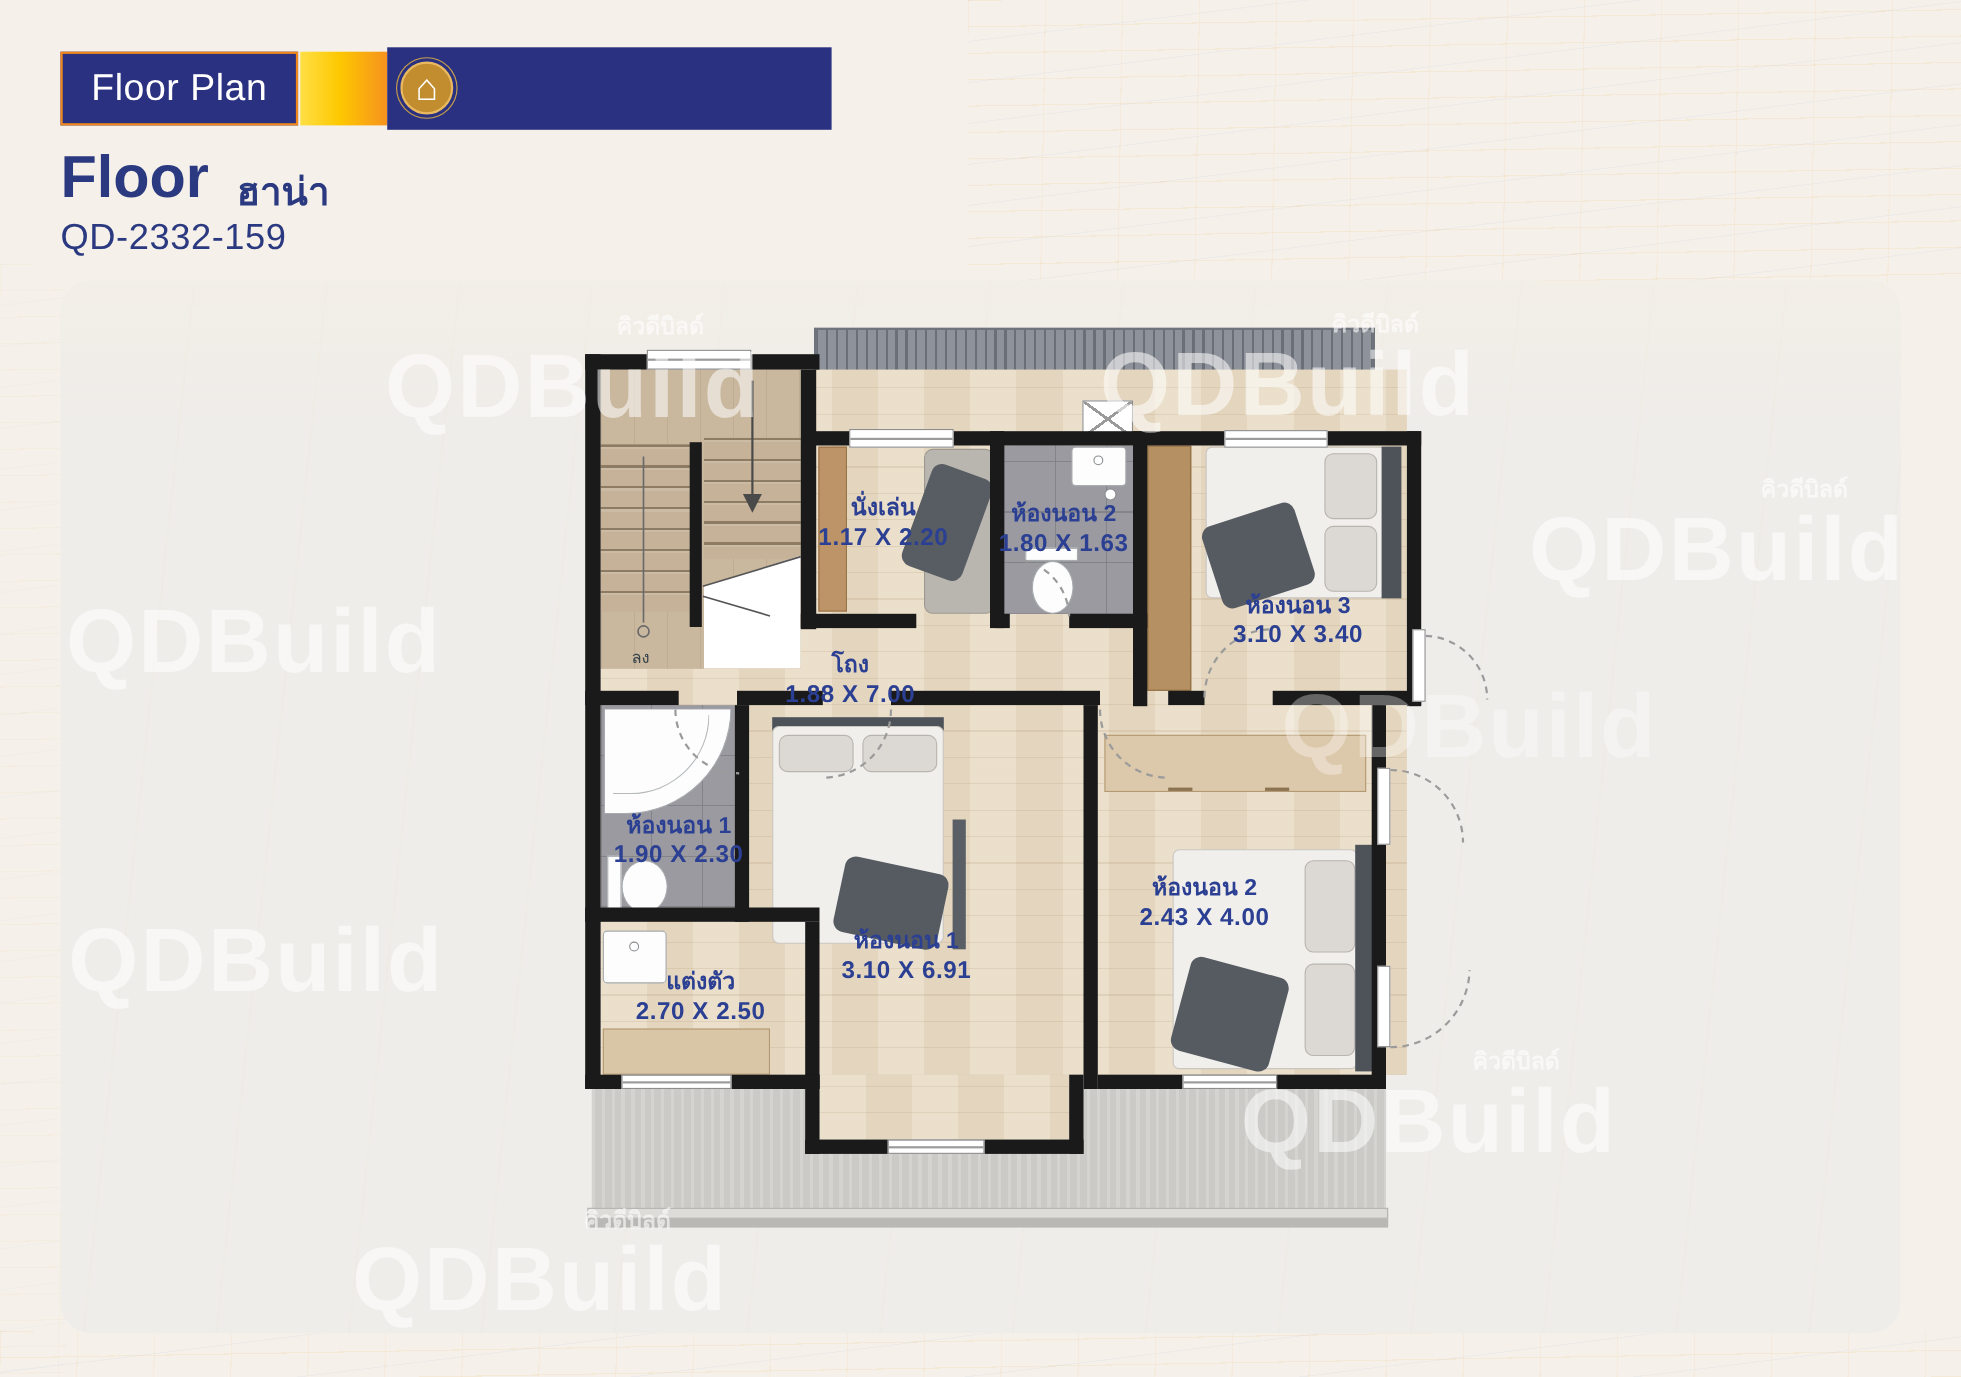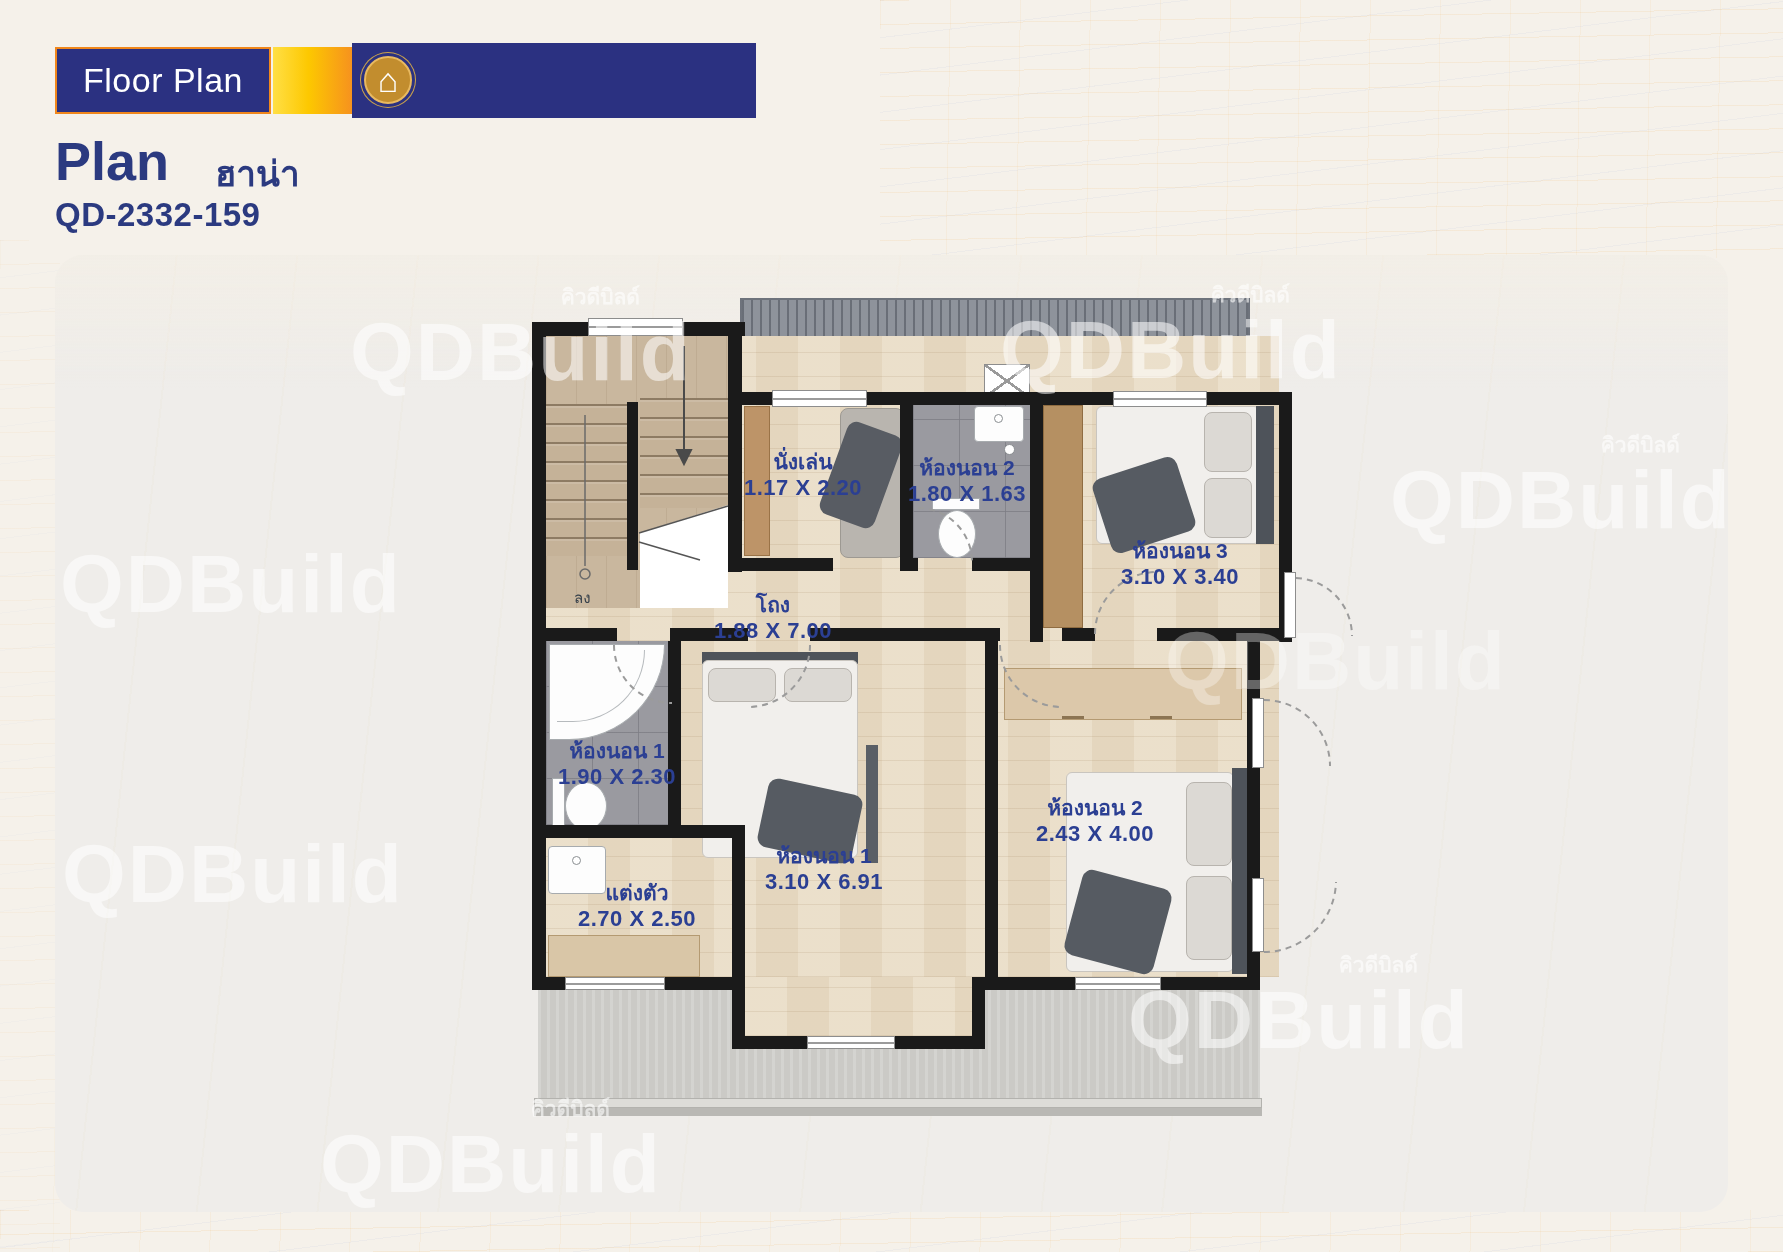--- a/index.html
+++ b/index.html
@@ -42,21 +42,21 @@
     display:flex; align-items:center; justify-content:center;
     color:#fff; font-size:34px; font-weight:700; line-height:1;
   }
   .brandblock { position:absolute; left:72px; top:6px; width:330px; height:64px; color:#fff; }
   .tagline { position:absolute; left:122px; top:2px; font-size:13px; color:#fff; white-space:nowrap; }
   .brandmain { position:absolute; left:0px; top:14px; font-size:40px; font-weight:700; letter-spacing:.5px; }
   .brandsub { position:absolute; left:220px; top:26px; font-size:26px; font-weight:400; }
 
   .title-name { position:absolute; left:55px; top:130px; font-size:54px; font-weight:700; color:#2b3a80; }
   .title-thai { position:absolute; left:215px; top:146px; font-size:35px; font-weight:700; color:#2b3a80; }
-  .title-code { position:absolute; left:55px; top:196px; font-size:33px; font-weight:700; color:#2b3a80; letter-spacing:.5px; }
+  .title-code { position:absolute; left:55px; top:196px; font-size:33px; font-weight:400; color:#2b3a80; letter-spacing:.5px; }
 
   
   .panel {
     position:absolute; left:55px; top:255px; width:1673px; height:957px;
     background:#efedea; border-radius:28px;
   }
   .panel-sheen {
     position:absolute; inset:0; border-radius:28px; pointer-events:none;
     background:linear-gradient(180deg, rgba(250,242,226,.35) 0%, rgba(239,237,234,0) 14%),
                repeating-linear-gradient(96deg, rgba(232,205,160,.06) 0 2px, transparent 2px 120px);
@@ -126,21 +126,21 @@
 <div class="bp" style="left:0; top:1210px; width:1783px; height:42px;"></div>
 <div class="bp" style="left:0; top:240px; width:60px; height:1012px; opacity:.5;"></div>
 
 <div class="badge">
     <span>Floor Plan</span>
   </div>
 <div class="gradstrip"></div>
 <div class="logobar">
   <div class="logocircle">⌂</div>
 </div>
-<div class="title-name">Plan</div>
+<div class="title-name">Floor</div>
 <div class="title-thai">ฮาน่า</div>
 <div class="title-code">QD-2332-159</div>
 
 <div class="panel">
     <div class="panel-sheen"></div>
   </div>
 
 <div class="roof" style="left:740px; top:298px; width:510px; height:97px;"></div>
 
 <div class="concrete" style="left:538px; top:990px; width:722px; height:110px;"></div>

